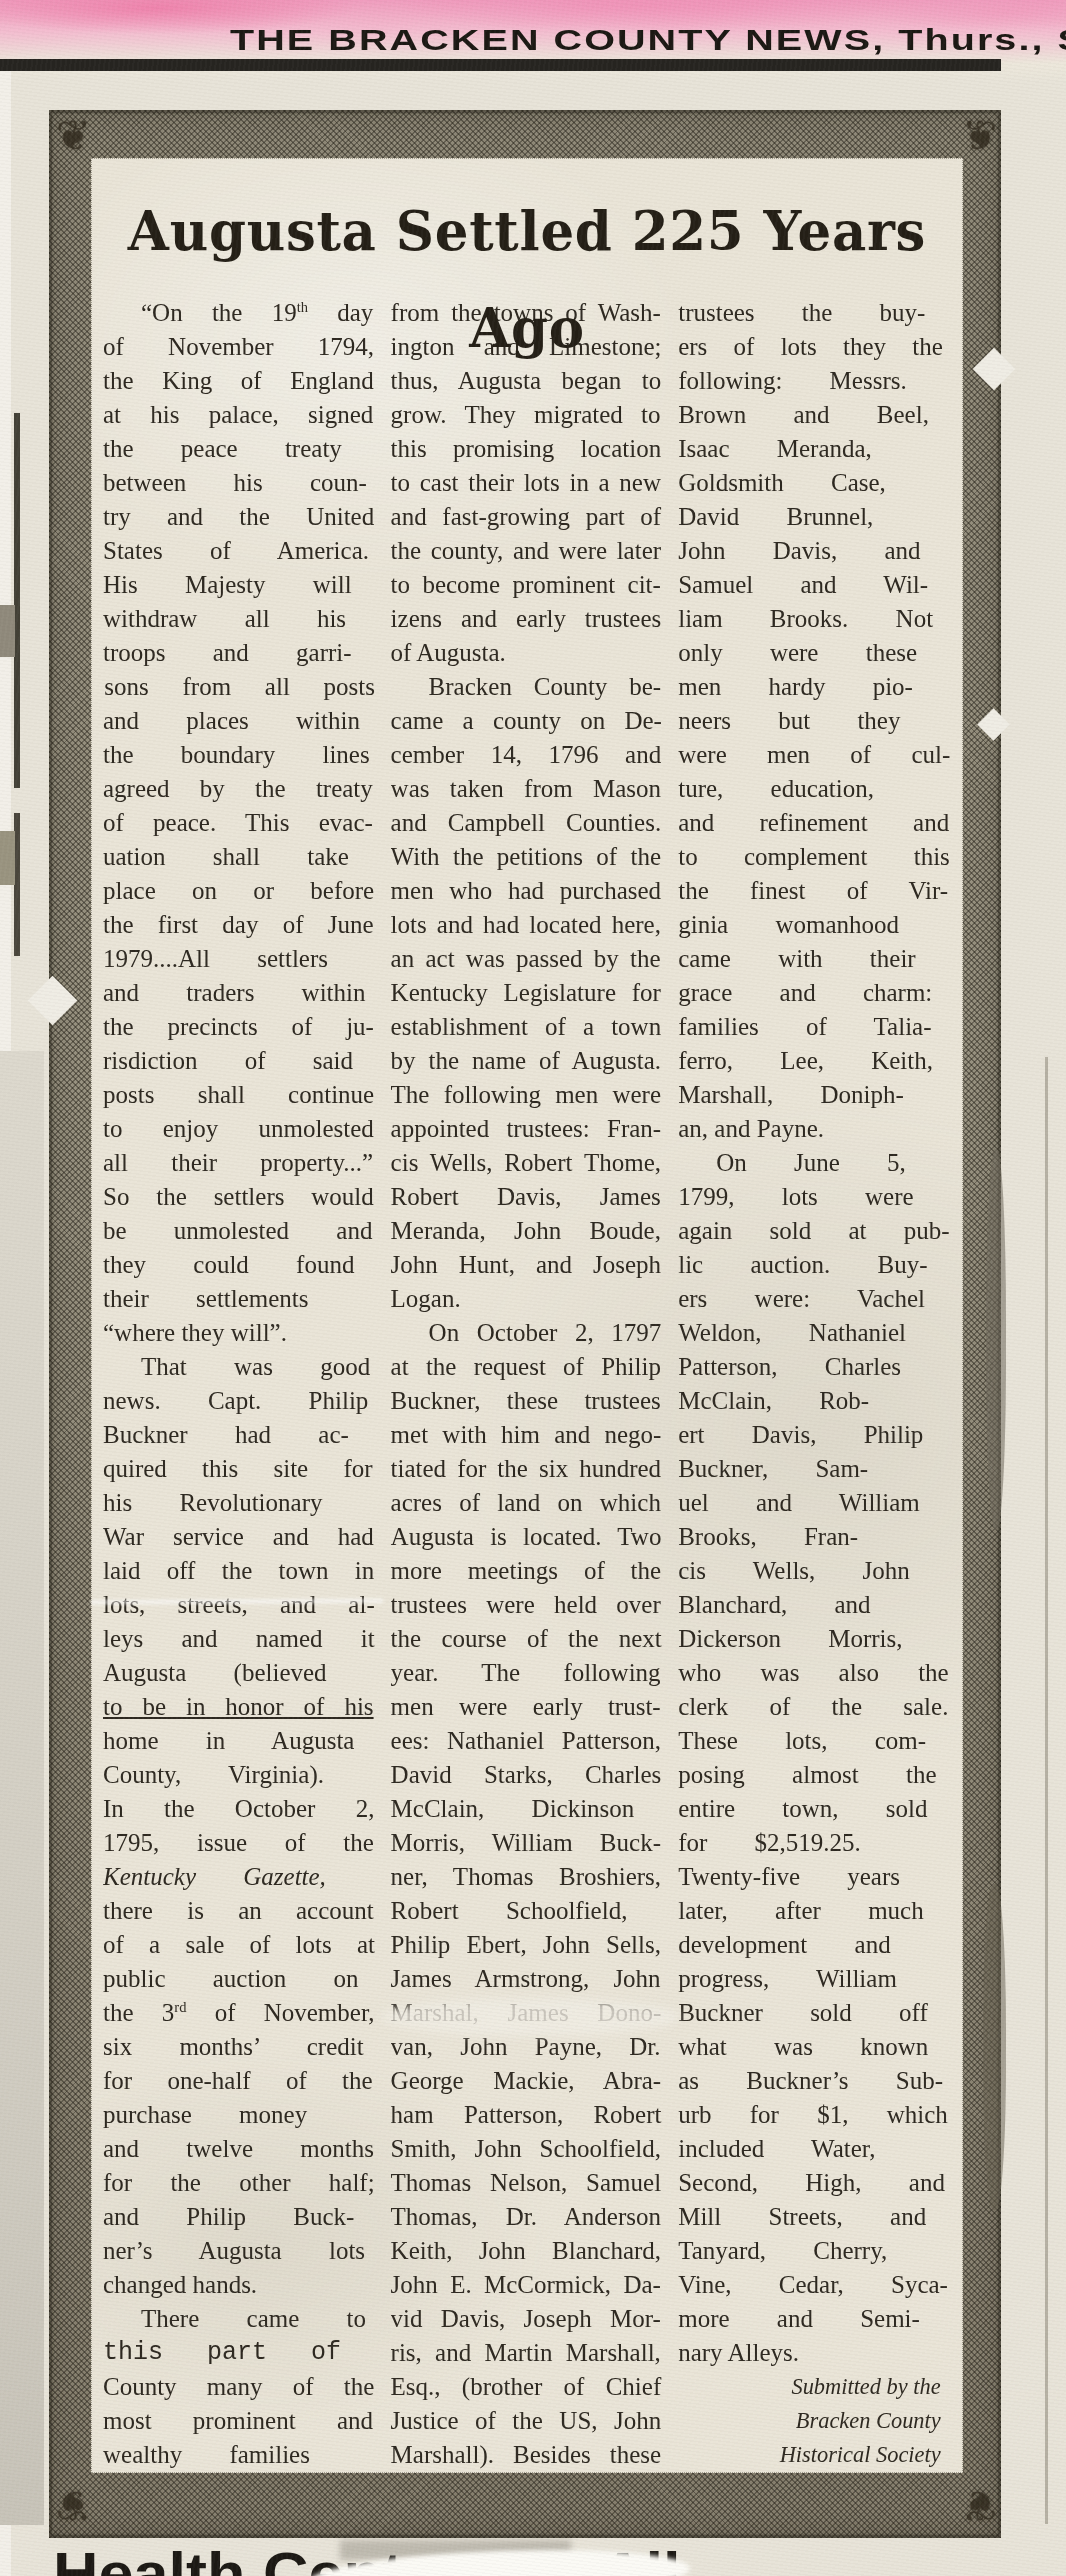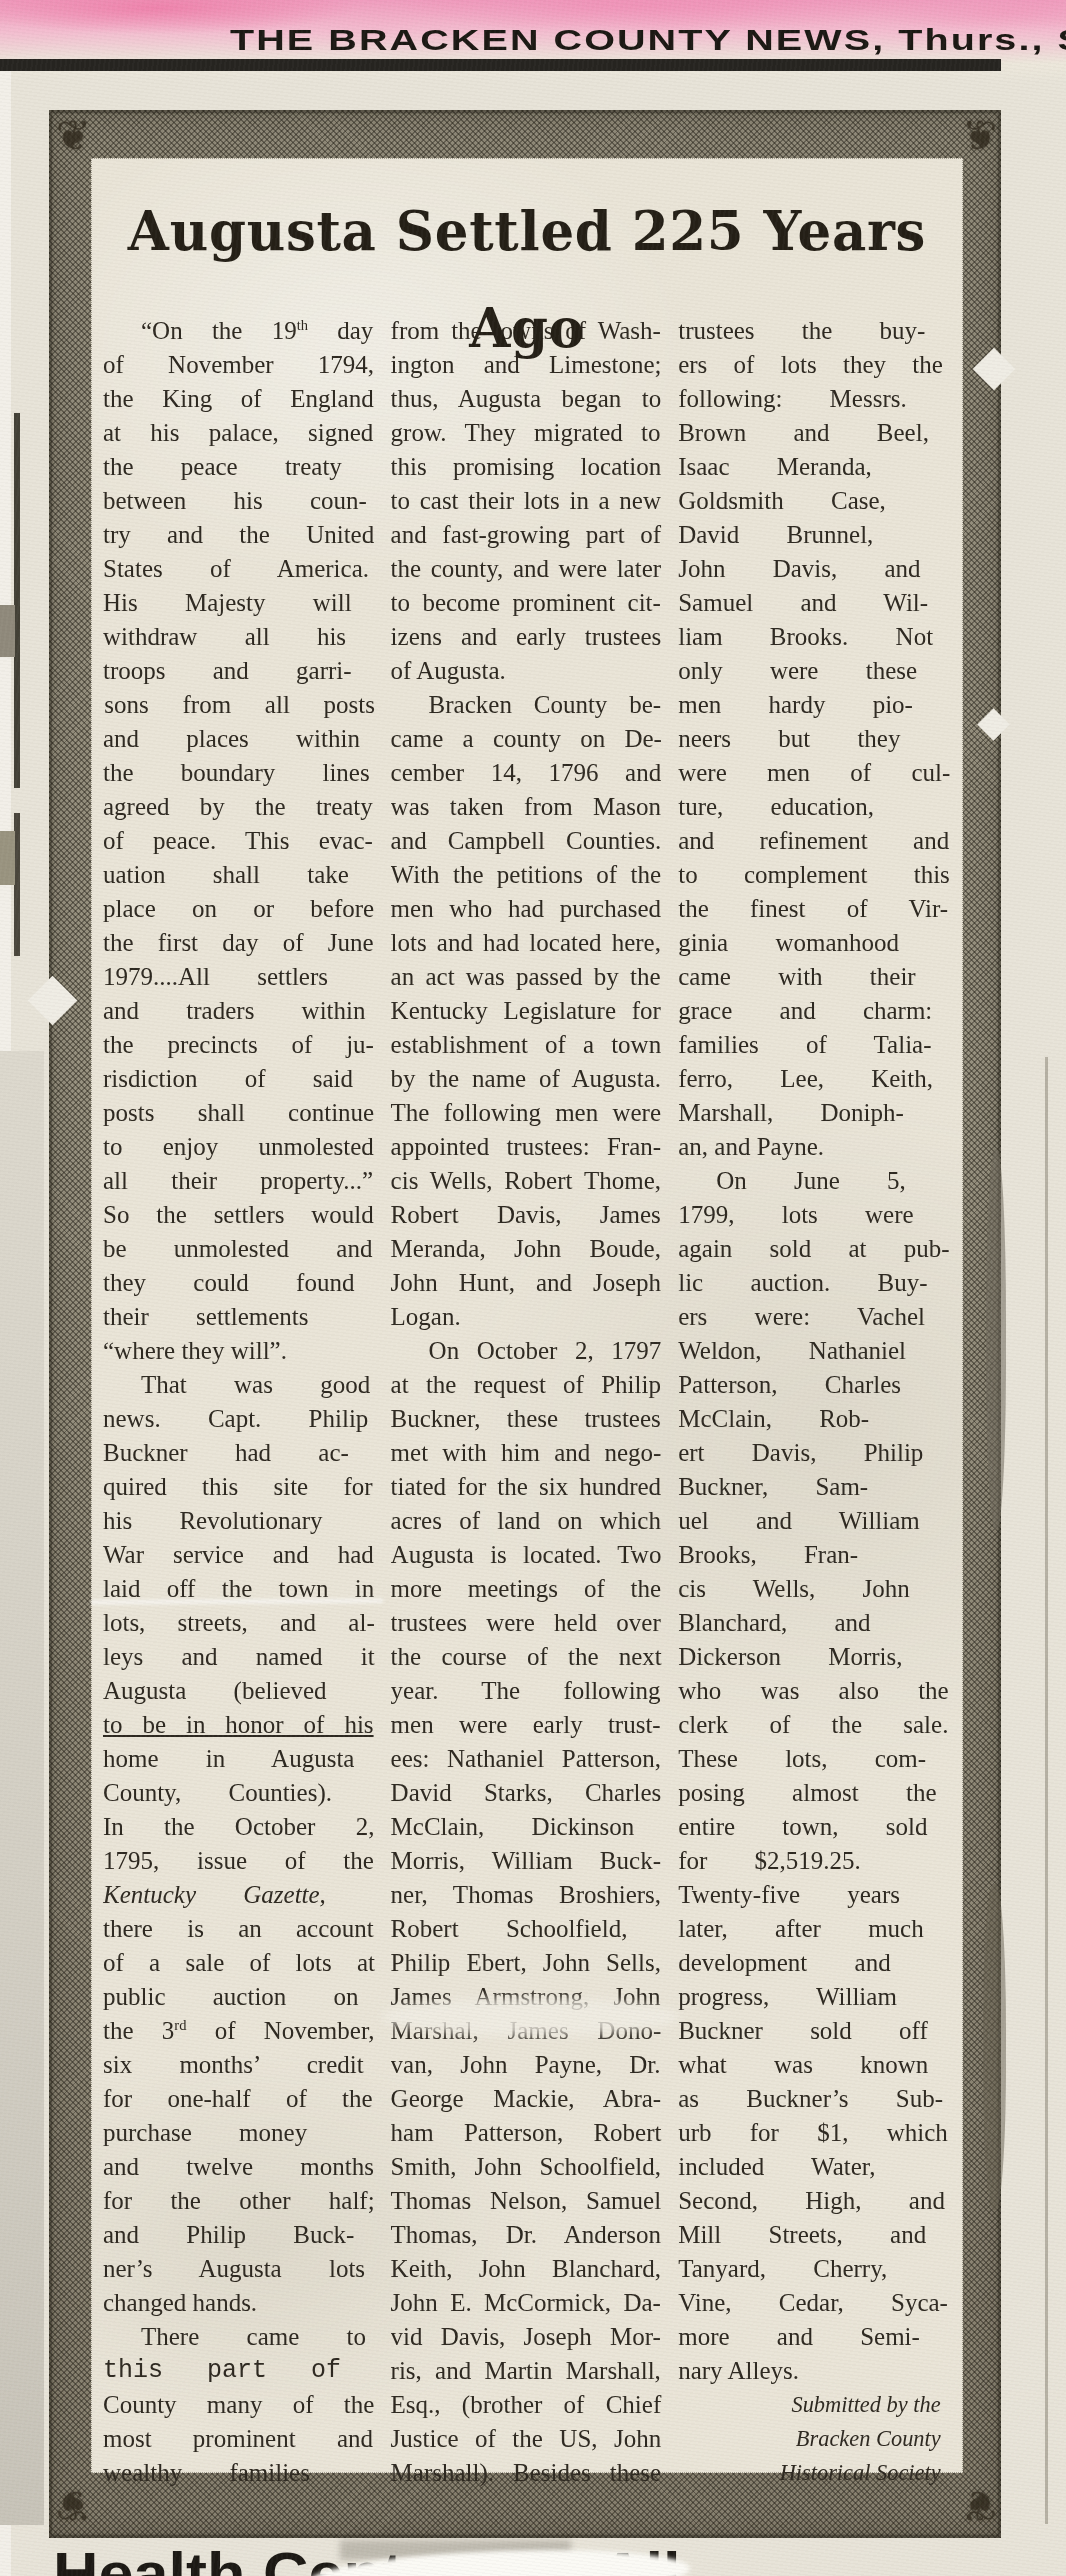--- a/index.html
+++ b/index.html
@@ -37,21 +37,21 @@
     text-shadow:0 0 4.1px rgba(48,42,30,.5);}
   .orn-tl{left:6.8px;top:5.4px;}
   .orn-tr{right:4.1px;top:5.4px;transform:scaleX(-1);}
   .orn-bl{left:6.8px;bottom:12.2px;transform:scaleY(-1);}
   .orn-br{right:4.1px;bottom:12.2px;transform:scale(-1,-1);}
   
   .title{margin:0;height:99px;text-align:center;font-family:"DejaVu Serif",serif;
     font-weight:bold;font-size:53px;line-height:95px;color:#241f16;letter-spacing:0.7px;
     transform:scaleY(1.02);}
   
-  .cols{display:flex;gap:15.6px;height:2183px;margin-top:31px;}
+  .cols{display:flex;gap:15.6px;height:2183px;margin-top:13px;}
   .col{width:272px;overflow:hidden;color:#2d2820;}
   .line{height:34px;line-height:34px;font-size:25px;white-space:nowrap;}
   .line.ind{padding-left:38px;}
   .line.ar{text-align:right;padding-right:9.5px;}
   .line .it, .line.it{font-style:italic;}
   .line sup{font-size:.58em;vertical-align:super;line-height:0;}
   .sig{font-size:22.4px;}
   
   .left-rule-a{position:absolute;left:13.6px;top:413px;width:6.1px;height:375px;background:#434036;}
   .left-rule-b{position:absolute;left:13.6px;top:813px;width:6.1px;height:143px;background:#4a463c;}
@@ -146,21 +146,21 @@
             <div class="line" style="word-spacing: 41px;"><span>Buckner had ac-</span></div>
             <div class="line" style="word-spacing: 29px;"><span>quired this site for</span></div>
             <div class="line" style="word-spacing: 41px;"><span>his Revolutionary</span></div>
             <div class="line" style="word-spacing: 22.7px;"><span>War service and had</span></div>
             <div class="line" style="word-spacing: 20px;"><span>laid off the town in</span></div>
             <div class="line" style="word-spacing: 26px; font-family: Liberation Serif, serif;"><span>lots, streets, and al-</span></div>
             <div class="line" style="word-spacing: 32px;"><span>leys and named it</span></div>
             <div class="line" style="word-spacing: 41px;"><span>Augusta (believed</span></div>
             <div class="line" style="word-spacing: 13.7px; text-decoration: underline;"><span>to be in honor of his</span></div>
             <div class="line" style="word-spacing: 41px;"><span>home in Augusta</span></div>
-            <div class="line" style="word-spacing: 41px;"><span>County, Counties).</span></div>
+            <div class="line" style="word-spacing: 41px;"><span>County, Virginia).</span></div>
             <div class="line" style="word-spacing: 34px;"><span>In the October 2,</span></div>
             <div class="line" style="word-spacing: 31.5px;"><span>1795, issue of the</span></div>
             <div class="line" style="word-spacing: 41px;"><span class="it">Kentucky Gazette,</span></div>
             <div class="line" style="word-spacing: 28px;"><span>there is an account</span></div>
             <div class="line" style="word-spacing: 19px;"><span>of a sale of lots at</span></div>
             <div class="line" style="word-spacing: 41px;"><span>public auction on</span></div>
             <div class="line" style="word-spacing: 22px;"><span>the 3<sup>rd</sup> of November,</span></div>
             <div class="line" style="word-spacing: 41px;"><span>six months’ credit</span></div>
             <div class="line" style="word-spacing: 29px;"><span>for one-half of the</span></div>
             <div class="line" style="word-spacing: 41px;"><span>purchase money</span></div>

